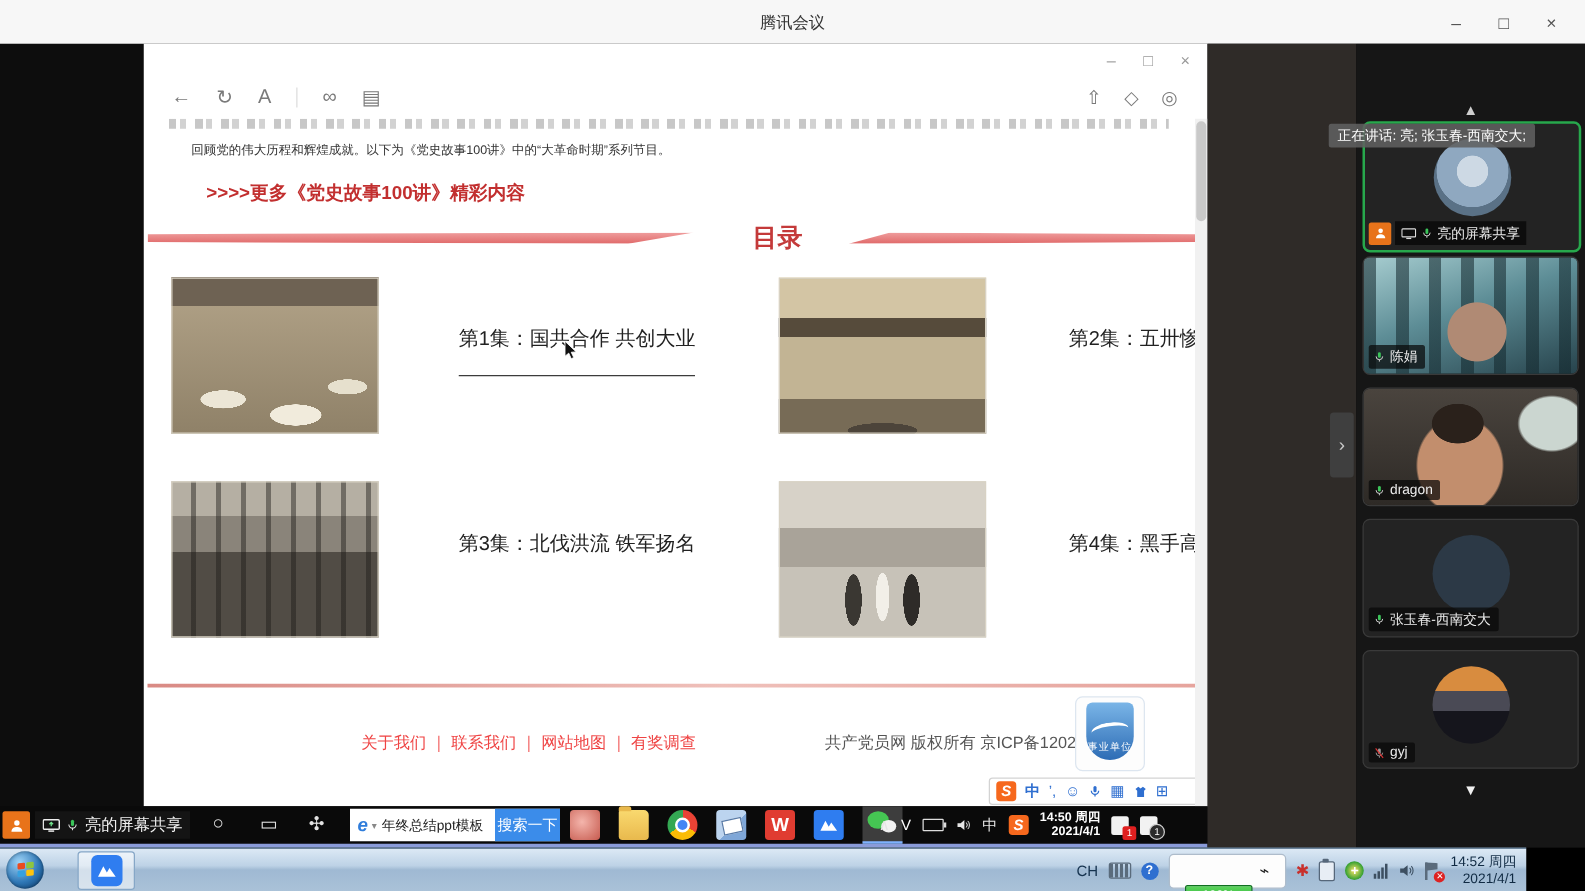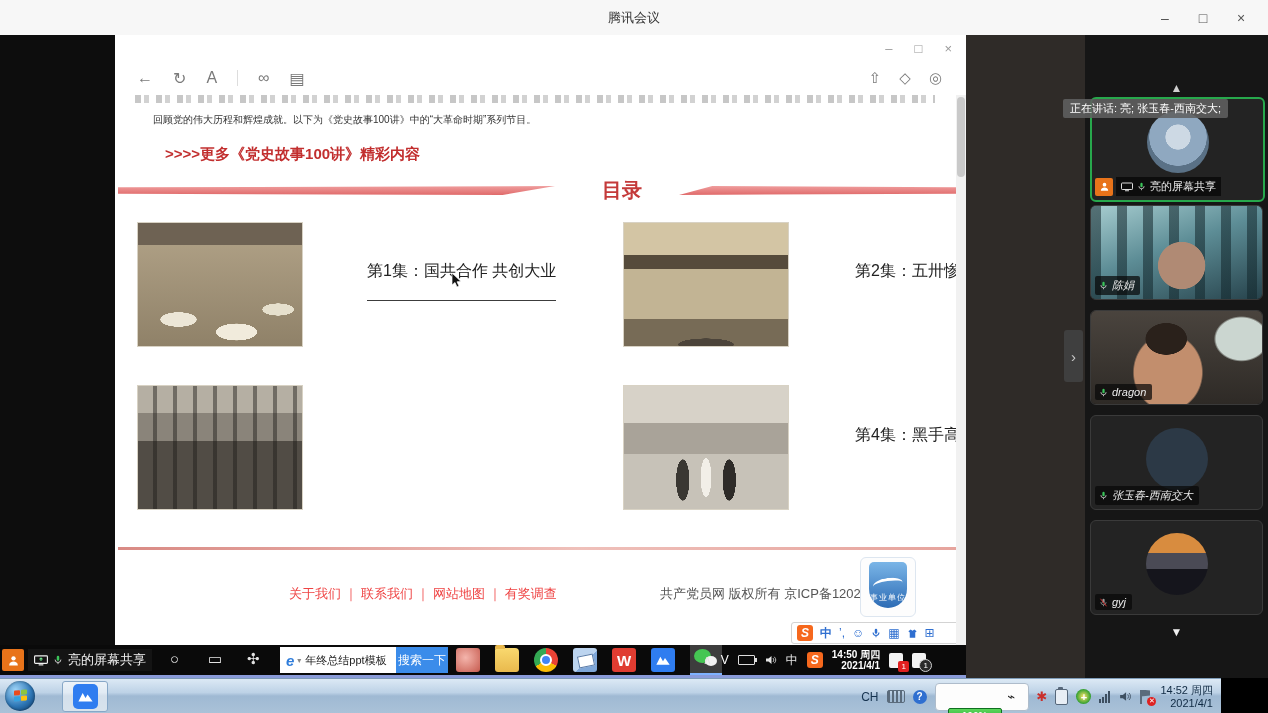--- a/index.html
+++ b/index.html
@@ -137,21 +137,21 @@
   .vid2{width:100%;height:100%;background:
     radial-gradient(circle 24px at 53% 64%,#b08a74 97%,transparent),
     repeating-linear-gradient(90deg,rgba(18,38,43,.55) 0 10px,transparent 10px 26px),
     linear-gradient(160deg,#a7cdd0 0%,#5d8d96 45%,#27434c 100%);}
   .vid3{width:100%;height:100%;background:
     radial-gradient(ellipse 34px 26px at 44% 30%,#2a211b 60%,transparent 62%),
     radial-gradient(ellipse 56px 62px at 45% 66%,#c28e6d 60%,transparent 63%),
     radial-gradient(ellipse 46px 38px at 88% 30%,#cbd6d0 55%,transparent 60%),
     linear-gradient(#4a443e,#2e2a26);}
   .name-label{left:4px;bottom:4px;display:flex;align-items:center;gap:4px;background:rgba(8,8,8,.72);
-    padding:2px 6px 2px 4px;color:#ececec;font-size:11px;border-radius:2px;max-width:158px;white-space:nowrap;font-style:italic;}
+    padding:2px 6px 2px 4px;color:#ececec;font-size:11px;border-radius:2px;max-width:158px;white-space:nowrap;}
   .share-label-row{left:3px;bottom:4px;display:flex;align-items:center;gap:3px;}
   .mini-person{width:18px;height:18px;background:#e8731a;border-radius:2px;display:flex;align-items:center;justify-content:center;}
   .share-dark{display:flex;align-items:center;gap:4px;background:rgba(8,8,8,.8);padding:2px 5px;color:#ececec;font-size:11px;}
 
   .speaking-banner{left:1063px;top:64px;height:19px;background:rgba(96,96,96,.88);color:#fff;font-size:11px;
     display:flex;align-items:center;padding:0 7px;border-radius:2px;z-index:5;white-space:nowrap;}
 
   
   .win7-taskbar{left:0;top:678px;width:1221px;height:35px;
     background:linear-gradient(180deg,#dce9f5 0%,#bdd2e6 40%,#9fb9d3 50%,#aac2d8 100%);
@@ -241,20 +241,21 @@
 
         <div class="abs thumb thumb1"></div>
         <div class="abs ep-title ep1">第1集：国共合作 共创大业</div>
         <svg class="abs cursor-arrow" viewBox="0 0 11 16">
           <path d="M1 0 L1 12 L4 9.5 L6 14 L8 13 L6 8.8 L10 8.5 Z" fill="#111" stroke="#fff" stroke-width="0.7"></path>
         </svg>
         <div class="abs thumb thumb2"></div>
         <div class="abs ep-title ep2">第2集：五卅惨案</div>
 
         <div class="abs thumb thumb3"></div>
+        <div class="abs ep-title ep3">第3集：北伐洪流 铁军扬名</div>
         <div class="abs thumb thumb4"></div>
         <div class="abs ep-title ep4">第4集：黑手高悬</div>
 
         <div class="abs sep-line"></div>
         <div class="abs f-links">关于我们 ｜ 联系我们 ｜ 网站地图 ｜ 有奖调查</div>
         <div class="abs f-copy">共产党员网 版权所有 京ICP备12024993号-1</div>
         <div class="abs badge-plate">
           <div class="abs badge-shield">
             <div class="abs badge-swoosh"></div>
             <div class="abs badge-text">事业单位</div>

